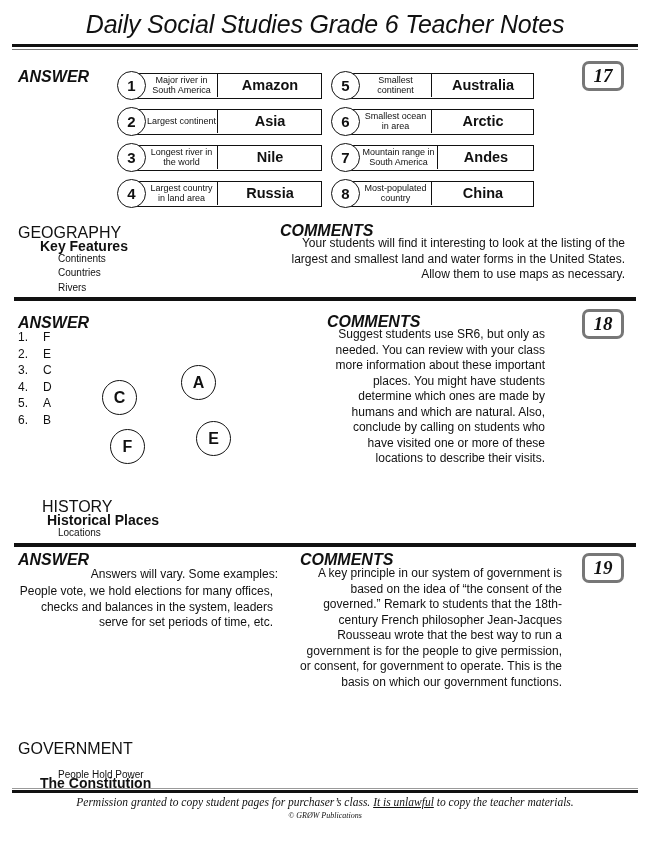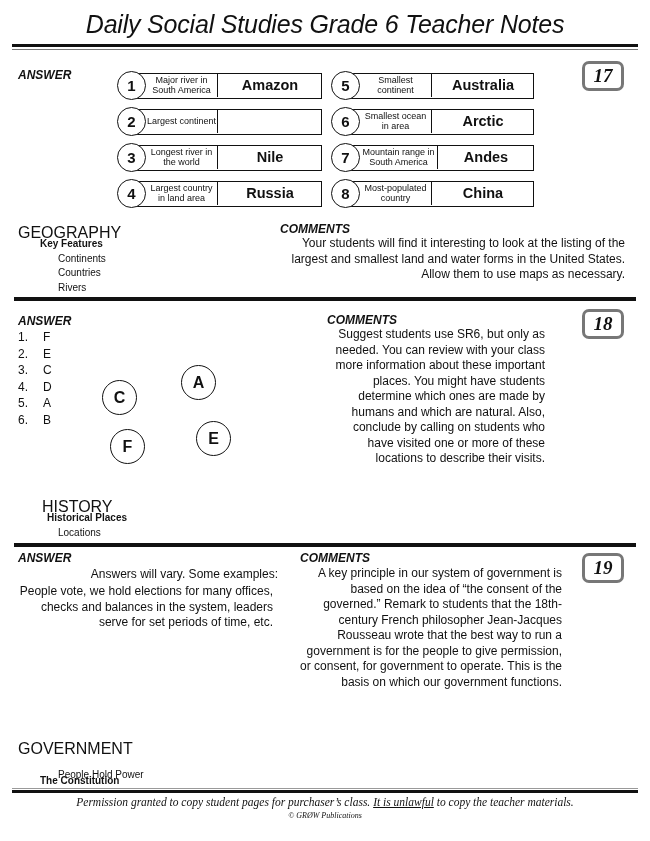--- a/index.html
+++ b/index.html
@@ -2,29 +2,29 @@
 <html><head>
 <meta charset="utf-8">
 <style>
   html, body { margin: 0; padding: 0; background: #ffffff; }
   body { width: 650px; height: 841px; position: relative; overflow: hidden; font-family: "Liberation Sans", sans-serif; color: #111; }
   .abs { position: absolute; }
   .title { left: 0; width: 650px; top: 10px; text-align: center; font-size: 25px; font-style: italic; letter-spacing: -0.2px; }
   .rule-top { left: 12px; width: 626px; top: 44px; height: 3px; background: #111; }
   .rule-top2 { left: 12px; width: 626px; top: 49px; height: 1px; background: #777; }
   .thick-rule { left: 14px; width: 622px; height: 4px; background: #111; }
-  .h-label { font-size: 12px; font-weight: bold; font-style: italic; }
+  .h-label { font-size: 16px; font-weight: bold; font-style: italic; }
   .badge { width: 36px; height: 24px; border: 3px solid #777; border-radius: 7px; text-align: center; font-family: "Liberation Serif", serif; font-style: italic; font-weight: bold; font-size: 19px; line-height: 24px; background: #fff; }
   .abox { height: 26px; }
   .abox .circle { position: absolute; left: 0; top: -2px; width: 27px; height: 27px; border: 1.6px solid #111; border-radius: 50%; background: #fff; font-weight: bold; font-size: 15px; line-height: 27px; text-align: center; z-index: 2; }
   .abox .frame { position: absolute; left: 13px; top: 0; right: 0; height: 24px; border: 1.3px solid #111; }
   .abox .clue { position: absolute; left: 15px; top: 0; width: 86px; height: 24px; border-right: 1.3px solid #111; font-size: 9px; line-height: 10px; text-align: center; display: flex; align-items: center; justify-content: center; padding-left: 14px; box-sizing: border-box; }
   .abox .ans { position: absolute; left: 101px; right: 0; top: 0; height: 24px; font-weight: bold; font-size: 14.5px; line-height: 24px; text-align: center; }
   .topic { font-size: 16px; font-weight: normal; }
-  .sub1 { font-size: 10px; font-weight: bold; }
+  .sub1 { font-size: 14px; font-weight: bold; }
   .sub2 { font-size: 10px; }
   .body-text { font-size: 12px; line-height: 15.5px; text-align: right; }
   .ans-list div { font-size: 12px; line-height: 16.5px; }
   .ans-list .num { display: inline-block; width: 25px; }
   .place { width: 33px; height: 33px; border: 1.5px solid #111; border-radius: 50%; text-align: center; line-height: 33px; font-weight: bold; font-size: 16px; }
   .footer-rule1 { left: 12px; width: 626px; top: 790px; height: 3px; background: #111; }
   .footer-rule2 { left: 12px; width: 626px; top: 788px; height: 1px; background: #999; }
   .permission { left: 0; width: 650px; top: 796px; text-align: center; font-family: "Liberation Serif", serif; font-style: italic; font-size: 11.5px; }
   .permission u { text-decoration: underline; }
   .copyright { left: 0; width: 650px; top: 811px; text-align: center; font-family: "Liberation Serif", serif; font-style: italic; font-size: 8px; }
@@ -43,20 +43,21 @@
   <div>
     <div class="abs abox" style="left:117px; top:73px; width:205px;">
       <div class="frame"></div>
       <div class="clue">Major river in South America</div>
       <div class="ans">Amazon</div>
       <div class="circle">1</div>
     </div>
     <div class="abs abox" style="left:117px; top:109px; width:205px;">
       <div class="frame"></div>
       <div class="clue">Largest continent</div>
+      <div class="ans">Asia</div>
       <div class="circle">2</div>
     </div>
     <div class="abs abox" style="left:117px; top:145px; width:205px;">
       <div class="frame"></div>
       <div class="clue">Longest river in the world</div>
       <div class="ans">Nile</div>
       <div class="circle">3</div>
     </div>
     <div class="abs abox" style="left:117px; top:181px; width:205px;">
       <div class="frame"></div>

